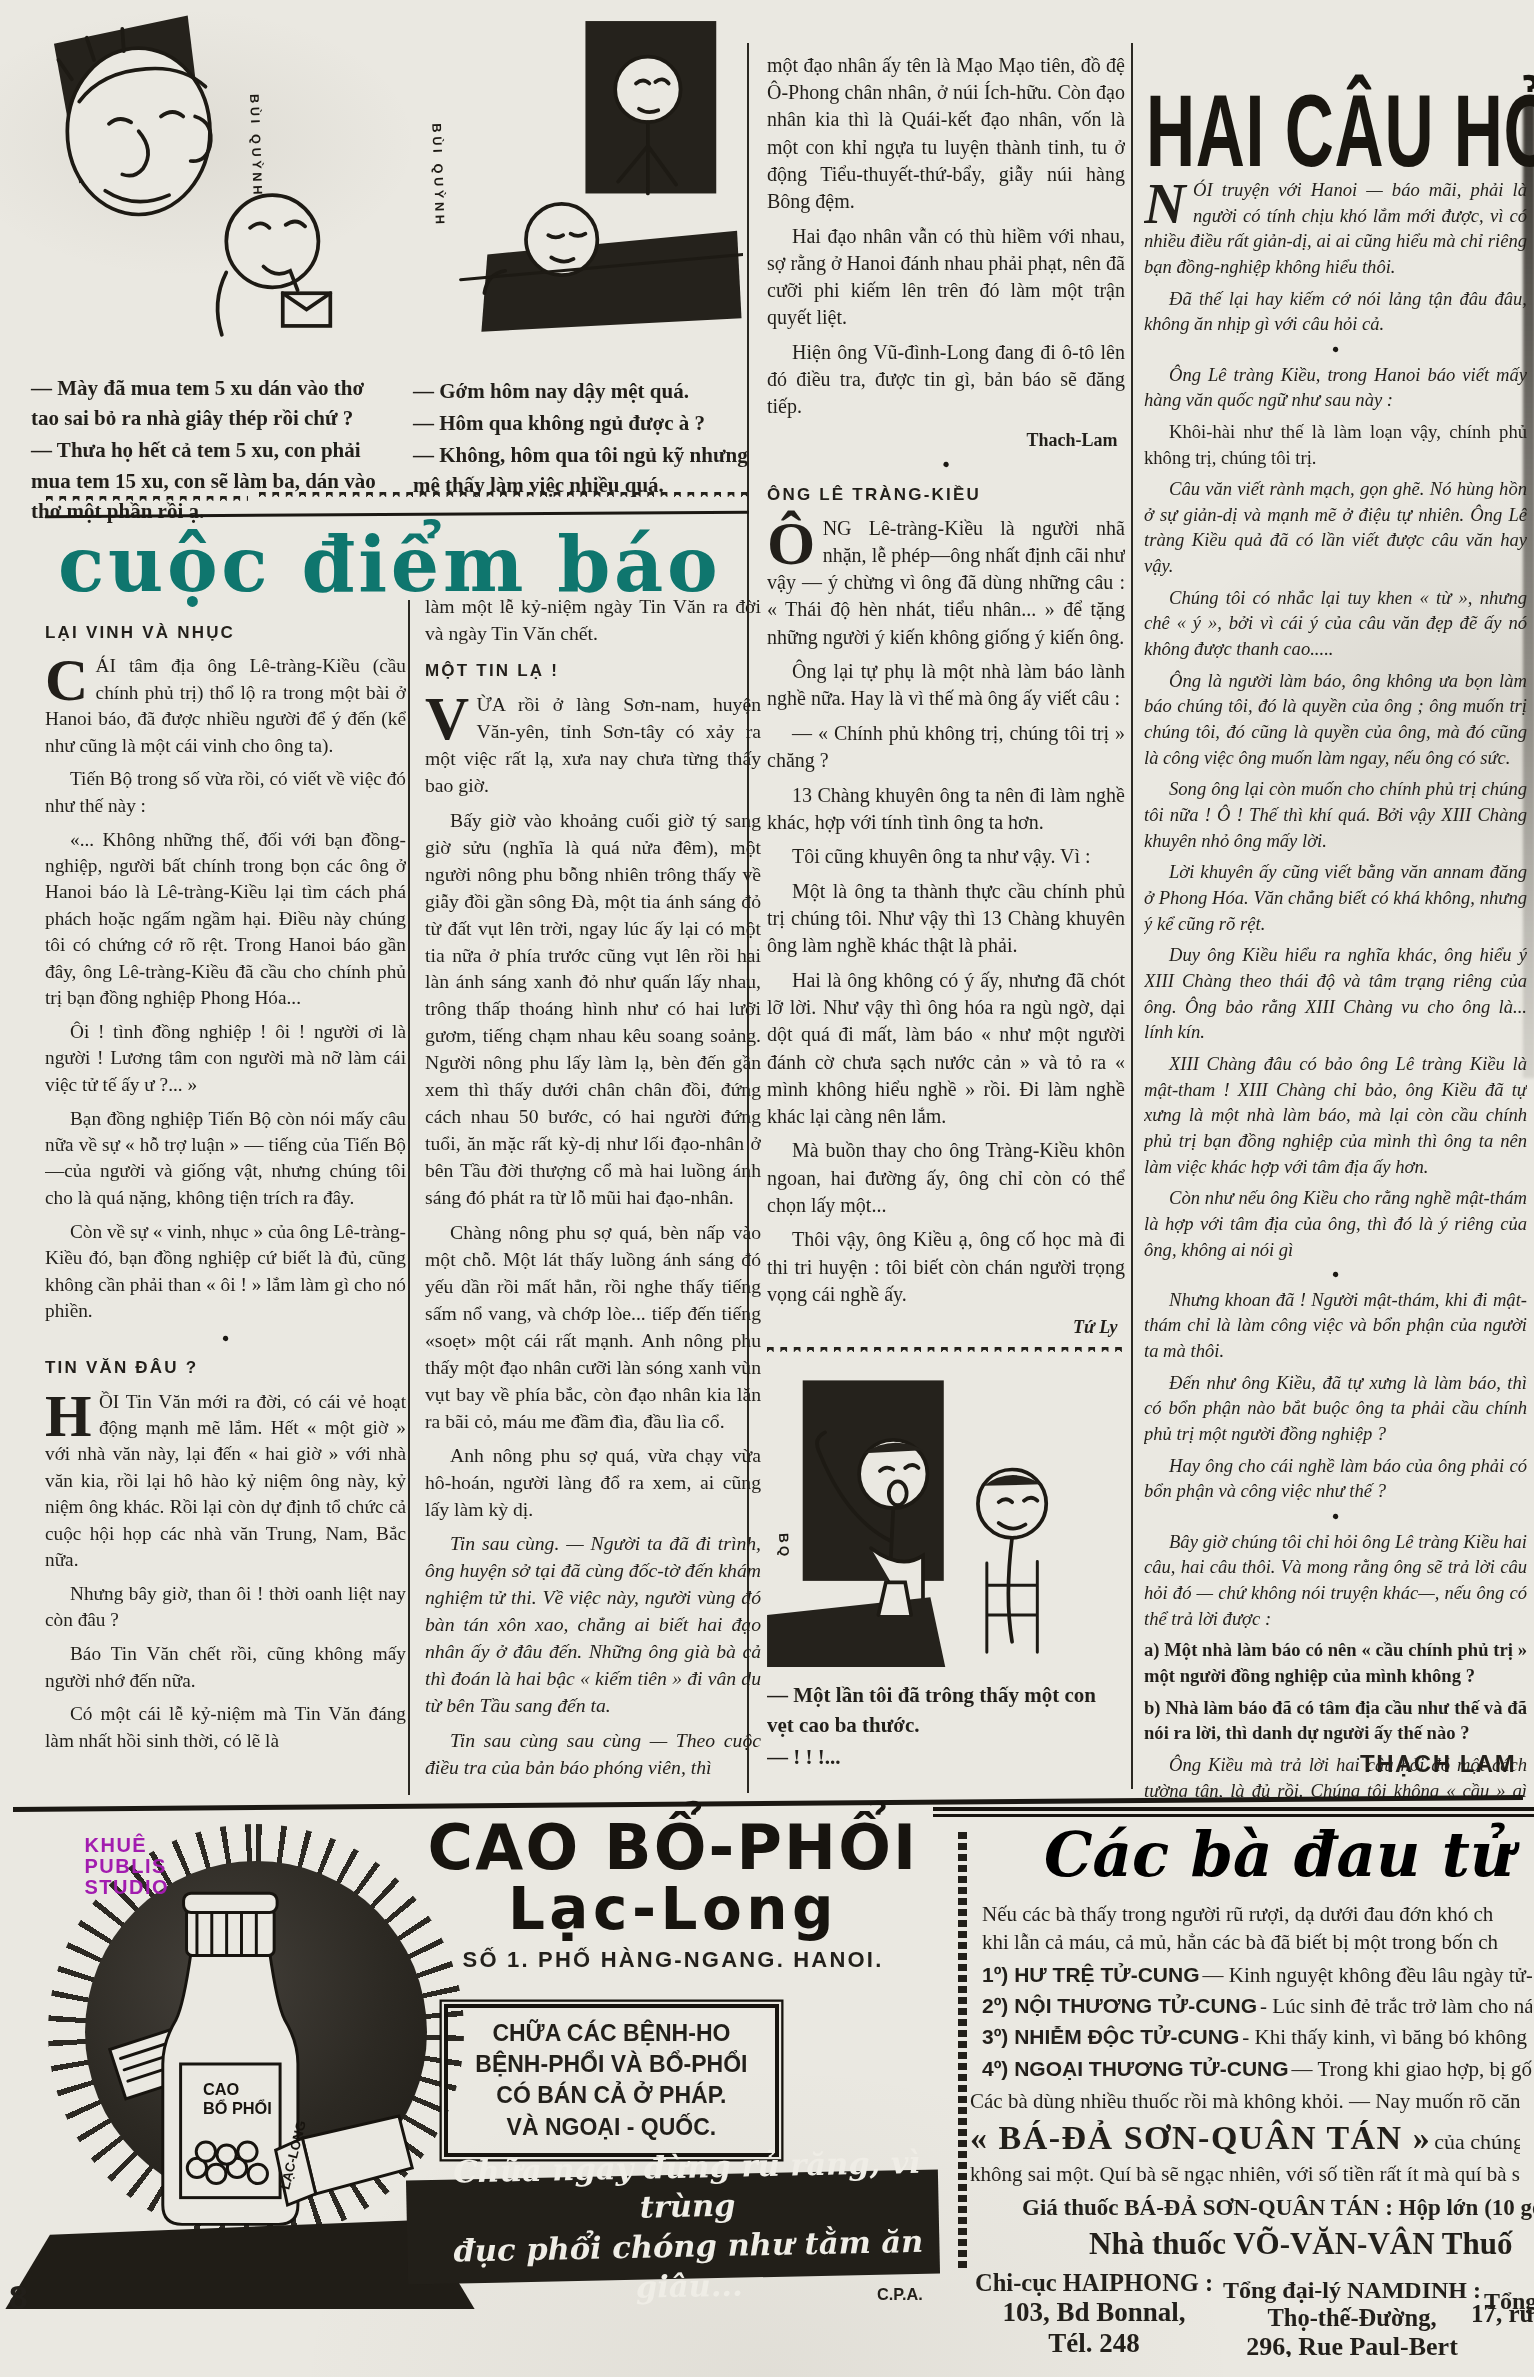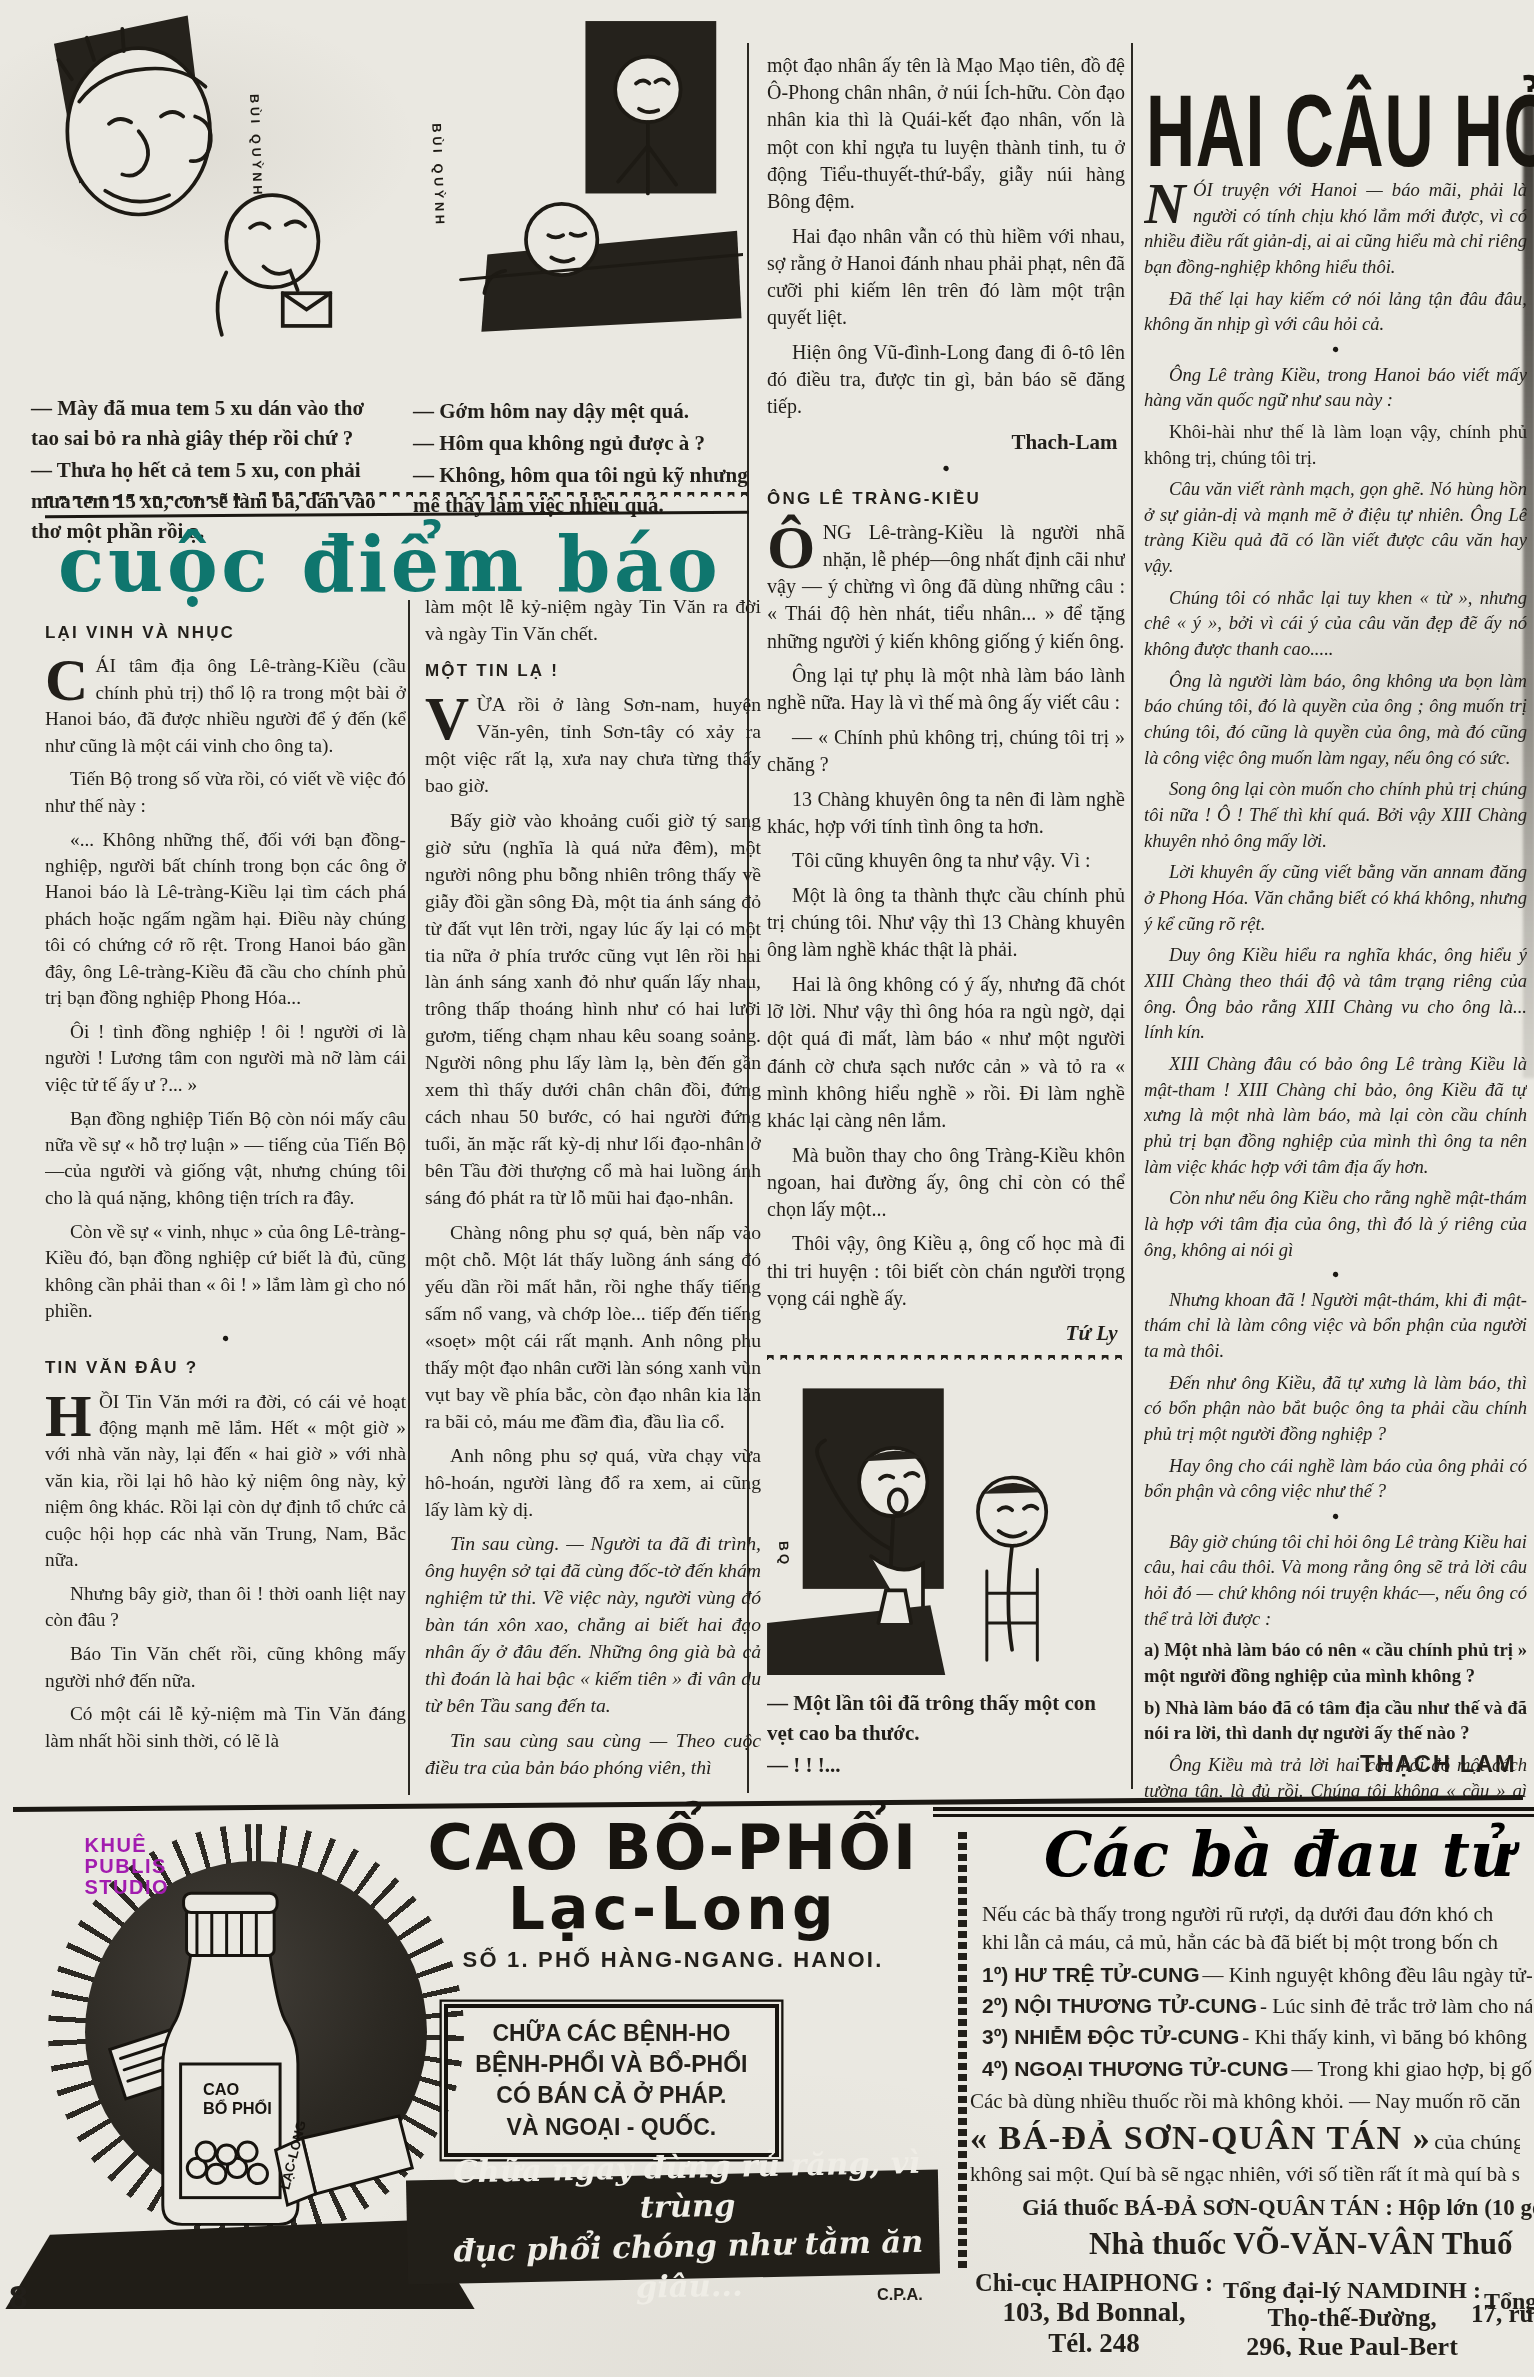--- a/index.html
+++ b/index.html
@@ -16,25 +16,25 @@
   .zigzag{height:10.4px;background:
       linear-gradient(135deg,#25221c 25%,transparent 25%) 0 0/13.4px 10.4px repeat-x,
       linear-gradient(45deg,transparent 75%,#25221c 75%) 6.7px 0/13.4px 10.4px repeat-x;}
   .zz-abs{position:absolute;}
   .par{margin:0 0 7.4px;text-align:justify;text-justify:inter-word;}
   .indent{text-indent:25px;}
   .dropcap::first-letter{float:left;font-size:3.1em;line-height:.82;font-weight:bold;
       padding:3px 7.4px 0 0;}
   .ital{font-style:italic;}
   .boldp{font-weight:bold;}
-  .sig{text-align:right;font-weight:bold;font-size:21px;margin:1.5px 7.4px 6px 0;}
+  .sig{text-align:right;font-weight:bold;font-size:18px;margin:1.5px 7.4px 6px 0;}
   .sec-head{font-family:"Liberation Sans",sans-serif;font-weight:bold;font-size:17px;
       letter-spacing:2.2px;margin:12px 0 9px;}
   .orn{text-align:center;font-size:12.6px;line-height:1;margin:3px 0 6px;color:#1b1813;}
-  .caption{font-weight:bold;font-size:21px;line-height:1.45;margin-top:20px;}
+  .caption{font-weight:bold;font-size:21px;line-height:1.45;}
   .caption div{margin-bottom:1.5px;}
   
   .cartoon{position:absolute;}
   .cartoon svg{display:block;}
   
   #hch{position:absolute;left:1146px;top:71px;width:386px;}
   #hch .t{display:inline-block;font-family:"Liberation Sans",sans-serif;font-weight:bold;
       font-size:68px;letter-spacing:0.7px;transform:scaleY(1.5);transform-origin:top left;
       white-space:nowrap;color:#191610;}
   #cdb{position:absolute;left:58px;top:520px;width:698px;font-family:"DejaVu Serif",serif;

